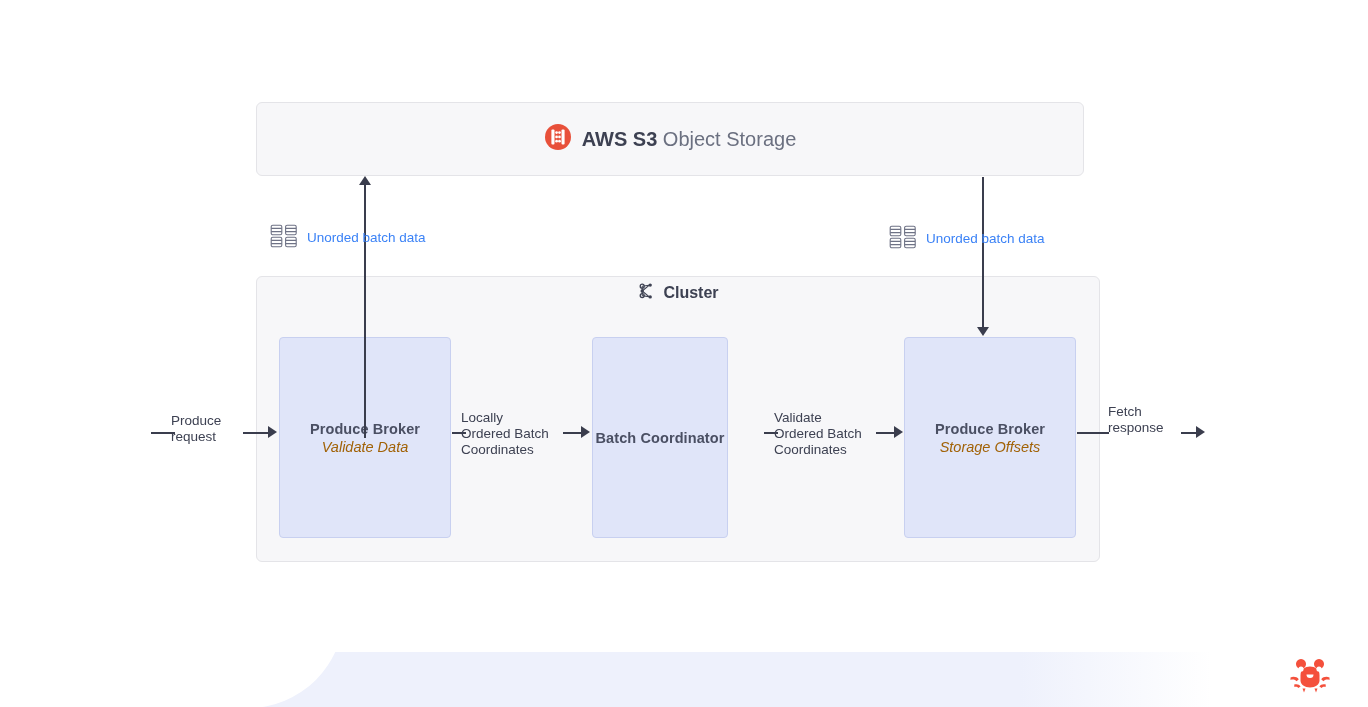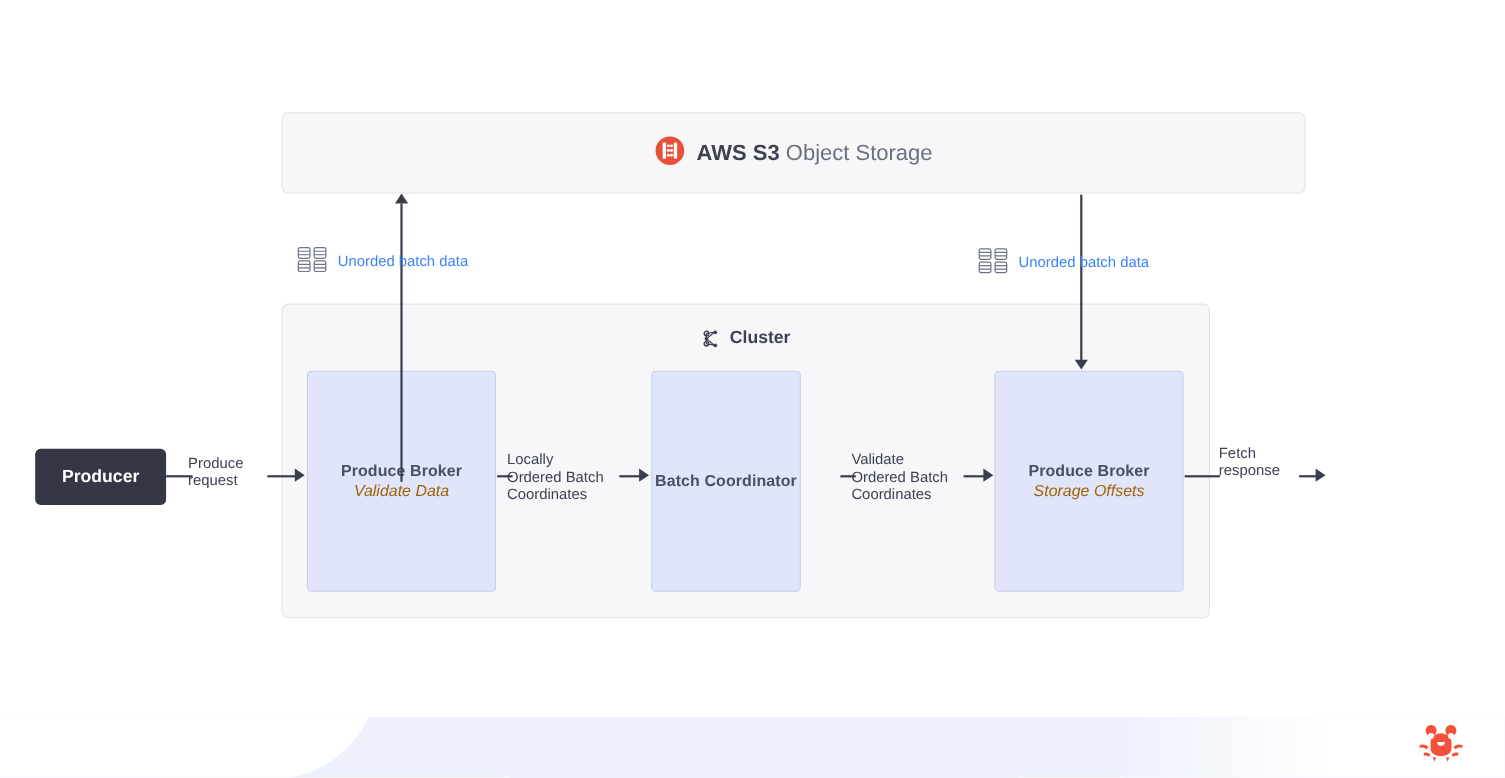--- a/index.html
+++ b/index.html
@@ -24,37 +24,37 @@
     background: #ffffff; border-bottom-right-radius: 180px;
   }
   .band-fade {
     position: absolute; left: 1020px; top: 0; width: 348px; height: 55px;
     background: linear-gradient(to right, #eef1fc 0%, #ffffff 55%, #ffffff 100%);
   }
   .crab-logo { position: absolute; left: 1288px; top: 658px; width: 44px; height: 40px; }
 
   
   .s3-box {
-    position: absolute; left: 256px; top: 102px; width: 931px; height: 74px;
+    position: absolute; left: 256px; top: 102px; width: 828px; height: 74px;
     background: #f7f7f9; border: 1px solid #e4e4e8; border-radius: 6px;
     display: flex; align-items: center; justify-content: center;
   }
   .s3-inner { display: flex; align-items: center; gap: 10px; }
   .s3-title { font-size: 20px; color: #3d4152; }
   .s3-title b { font-weight: 700; }
   .s3-title .light { color: #6b7080; font-weight: 400; }
 
   
   .cluster-box {
     position: absolute; left: 256px; top: 276px; width: 844px; height: 286px;
     background: #f7f7f9; border: 1px solid #e4e4e8; border-radius: 6px;
   }
   .cluster-head {
-    position: absolute; left: 0; top: 22px; width: 100%;
-    display: flex; justify-content: center; gap: 8px;
+    position: absolute; left: 0; top: 5px; width: 100%;
+    display: flex; align-items: center; justify-content: center; gap: 8px;
   }
   .cluster-label { font-size: 16px; font-weight: 700; color: #3d4152; }
 
   
   .node {
     position: absolute; top: 337px; width: 172px; height: 201px;
     background: #e0e5f9; border: 1px solid #c8d0f0; border-radius: 4px;
     display: flex; flex-direction: column; align-items: center; justify-content: center;
     gap: 2px;
   }
@@ -156,23 +156,20 @@
 
   <div class="node" id="node-2">
     <span class="node-title">Batch Coordinator</span>
   </div>
 
   <div class="node" id="node-3">
     <span class="node-title">Produce Broker</span>
     <span class="node-sub">Storage Offsets</span>
   </div>
 
-  <div class="endpoint" id="producer-box">
-    <span>Producer</span>
-  </div>
 
   <div class="hline" style="left:151px; top:432px; width:24px;"></div>
   <div class="edge-label" style="left:171px; top:413px; width:68px;">Produce
 request</div>
   <div class="hline" style="left:243px; top:432px; width:28px;"></div>
   <div class="arrow-r" style="left:268px; top:426px;"></div>
 
   <div class="hline" style="left:452px; top:432px; width:14px;"></div>
   <div class="edge-label" style="left:461px; top:410px; width:110px;">Locally
 Ordered Batch

